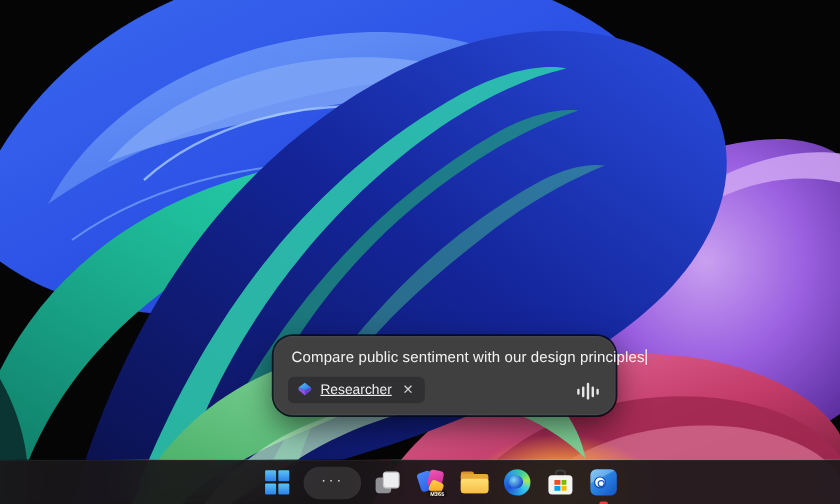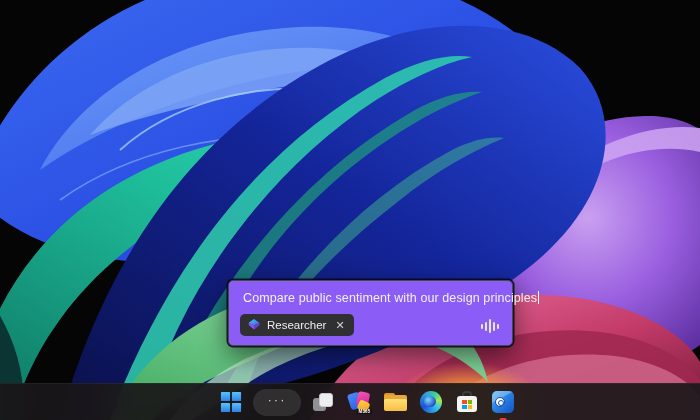--- a/index.html
+++ b/index.html
@@ -6,35 +6,35 @@
   *{box-sizing:border-box;}
   body{font-family:"Liberation Sans", sans-serif;}
   #screen{position:relative;width:700px;height:420px;overflow:hidden;background:#050505;}
 
   
   #wallpaper{position:absolute;inset:0;}
 
   
   .command-box{
     position:absolute;left:228px;top:280px;width:285px;height:66px;
-    background:#8b5cf6;border:1px solid #47474d;border-radius:5px;
+    background:#404040;border:1px solid #47474d;border-radius:16px;
     box-shadow:0 0 0 1.5px rgba(5,8,20,.85), 0 10px 26px rgba(0,0,0,.55);
   }
   .prompt-line{
     position:absolute;left:14px;top:10px;right:12px;
     font-size:12.5px;color:#f2f2f2;letter-spacing:.1px;white-space:nowrap;
   }
   .caret{display:inline-block;width:1px;height:13px;background:#fff;
     vertical-align:-2px;margin-left:1px;}
   .agent-chip{
     position:absolute;left:11px;bottom:9px;height:22px;
     display:inline-flex;align-items:center;gap:6px;padding:0 9px 0 7px;
     background:#303032;border-radius:5px;cursor:default;
   }
-  .chip-label{font-size:11.5px;color:#ededed;}
+  .chip-label{font-size:11.5px;color:#ededed;text-decoration:underline;}
   .chip-close{font-size:11px;color:#cfcfcf;margin-left:3px;line-height:1;}
   .copilot-icon{width:14px;height:14px;display:block;}
   .waveform{
     position:absolute;right:13px;bottom:11px;height:16px;
     display:flex;align-items:center;gap:2px;
   }
   .waveform i{display:block;width:2px;border-radius:1px;background:#e6e6e6;}
   .wf1{height:5px;} .wf2{height:9px;} .wf3{height:14px;} .wf4{height:9px;} .wf5{height:5px;}
 
   

